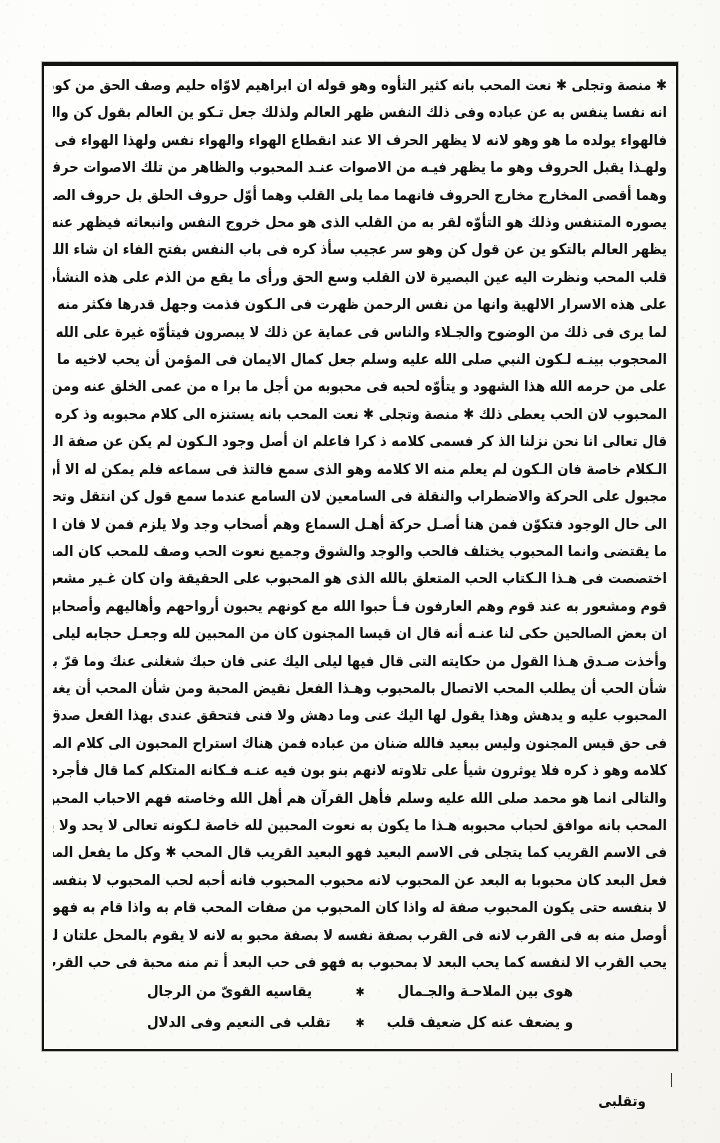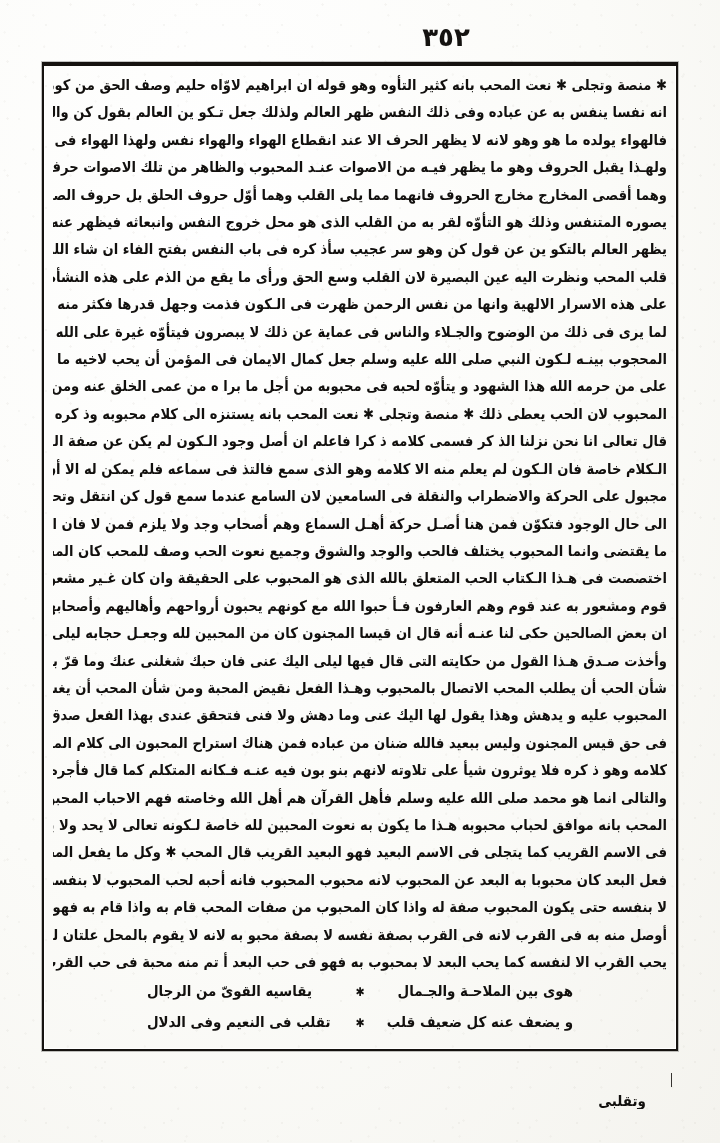--- a/index.html
+++ b/index.html
@@ -140,23 +140,20 @@
     background:#15120f;
     opacity:.85;
   }
 </style>
 </head>
 <body>
 
 <div class="page">
   <div class="grain"></div>
 
-  <div class="folio">
-    <span class="folio-inner">٣٥٢</span>
-  </div>
 
   <div class="frame">
     <div class="textblock" id="textblock">
         <div class="line">✱ منصة وتجلى ✱ نعت المحب بانه كثير التأوه وهو قوله  ان ابراهيم لاوّاه حليم  وصف الحق من كونه اسمه الرحمن</div>
         <div class="line">انه نفسا ينفس به عن عباده وفى ذلك النفس ظهر العالم ولذلك جعل تـكو ين العالم بقول كن  والحرف مقطع الهواء</div>
         <div class="line">فالهواء يولده ما هو وهو لانه لا يظهر الحرف الا عند انقطاع الهواء والهواء نفس ولهذا الهواء فى العناصر هو نفس الطبيعة</div>
         <div class="line">ولهـذا يقبل الحروف وهو ما يظهر فيـه من الاصوات عنـد المحبوب والظاهر من تلك الاصوات حرف الهاء والهمزة</div>
         <div class="line">وهما أقصى المخارج مخارج الحروف فانهما مما يلى القلب وهما أوّل حروف الحلق بل حروف الصدر فهما أوّل حرف</div>
         <div class="line">يصوره المتنفس وذلك هو التأوّه لقر به من القلب الذى هو محل خروج النفس وانبعاثه فيظهر عنه جميع الحروف كما</div>
         <div class="line">يظهر العالم بالتكو ين عن قول كن وهو سر عجيب سأذ كره فى باب النفس بفتح الفاء ان شاء الله  فاذا تجلى الحق من</div>

